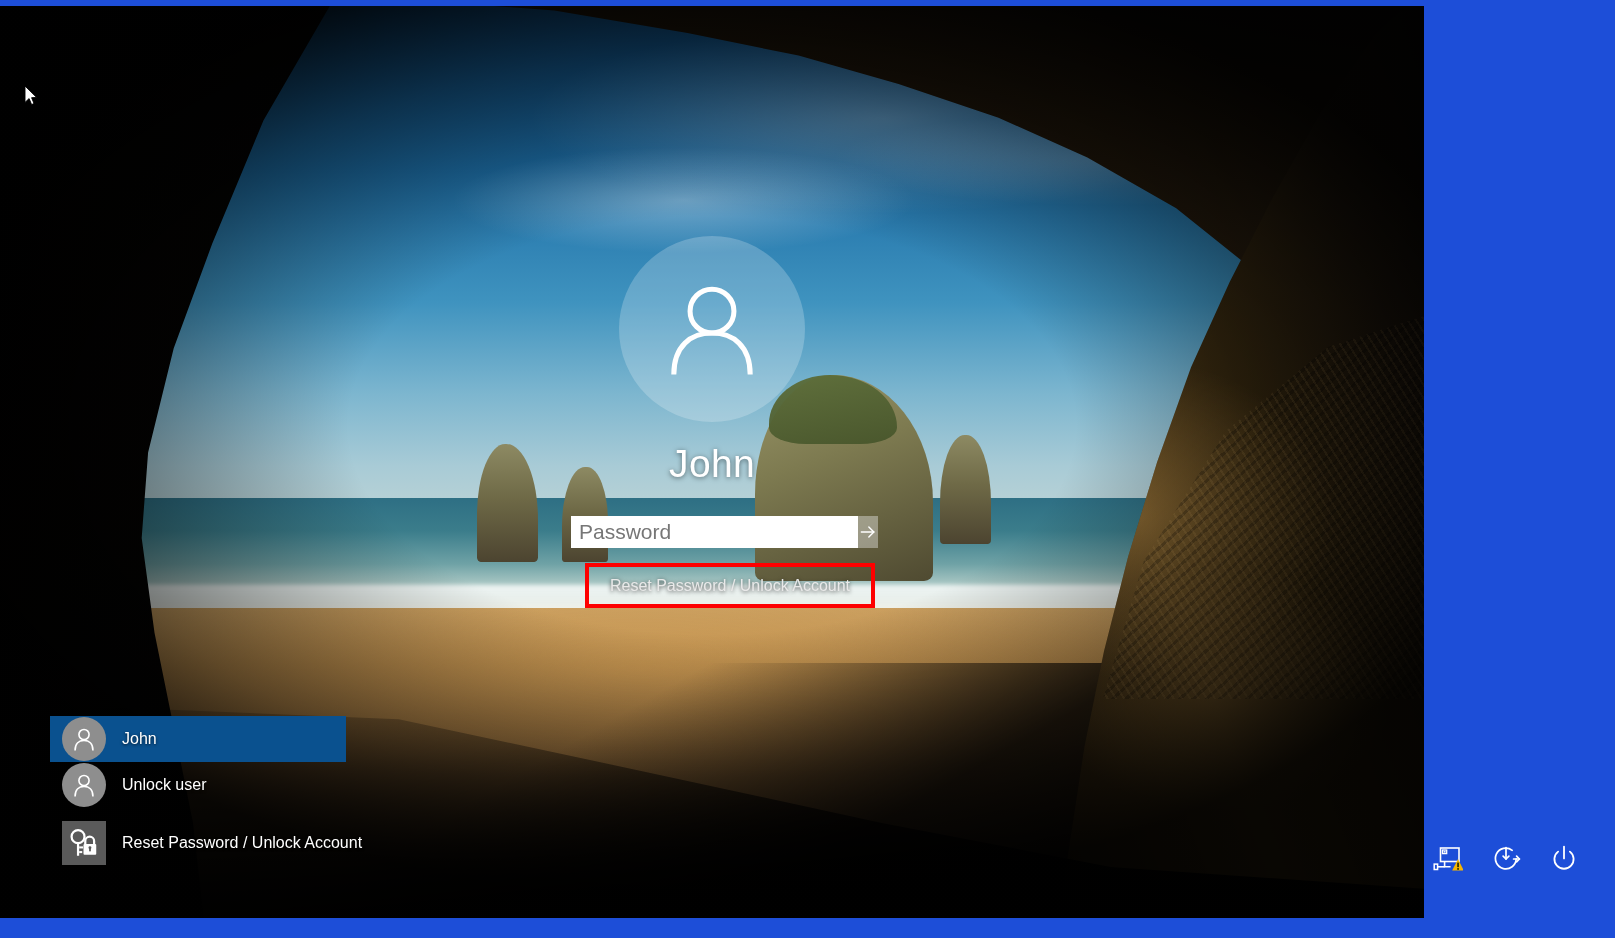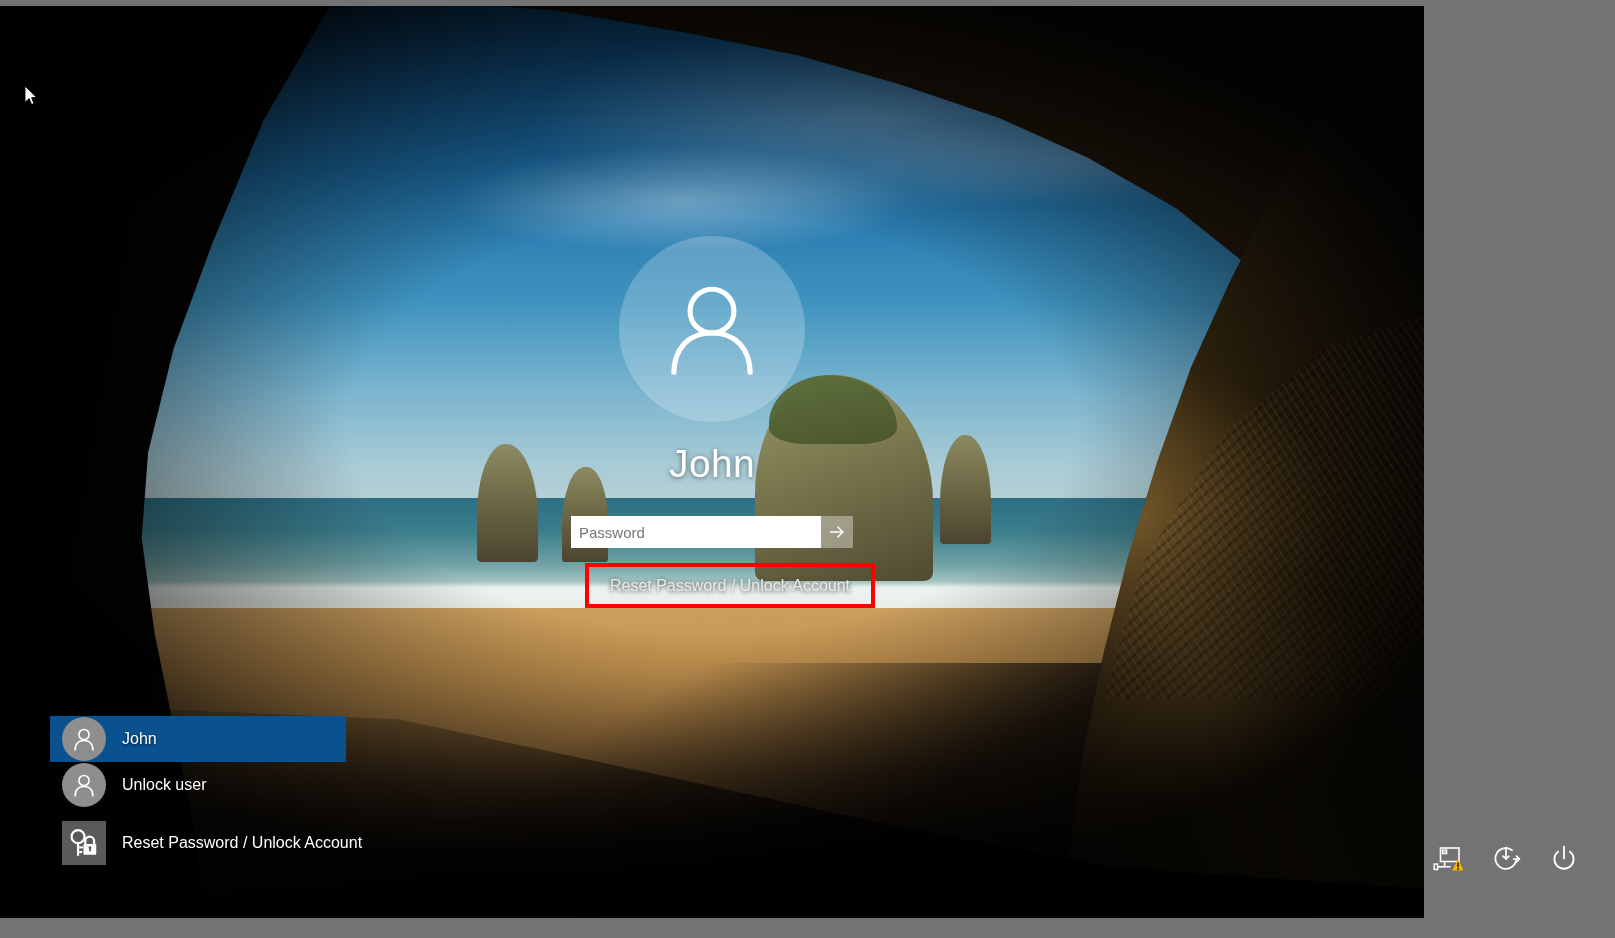--- a/index.html
+++ b/index.html
@@ -7,21 +7,21 @@
   html, body {
     width:1615px; height:938px;
     background:#000;
     overflow:hidden;
     font-family:"Liberation Sans", sans-serif;
   }
 
   #screen {
     position:relative;
     width:1615px; height:938px;
-    background:#737373;
+    background:#1d4ed8;
   }
 
   
   #wallpaper {
     position:absolute;
     left:0; top:6px;
     width:1424px; height:912px;
     overflow:hidden;
     background:#000;
   }
@@ -142,21 +142,21 @@
     display:flex;
     width:282px; height:32px;
   }
   #password-input {
     flex:1;
     height:32px;
     border:none; outline:none;
     background:#fff;
     color:#1a1a1a;
     font-family:"Liberation Sans", sans-serif;
-    font-size:15px;
+    font-size:21px;
     padding:0 8px;
   }
   #password-input::placeholder { color:#767676; opacity:1; }
 
   #password-submit {
     width:32px; height:32px;
     border:none;
     background:rgba(235,235,235,.42);
     cursor:pointer;
     display:flex; align-items:center; justify-content:center;

